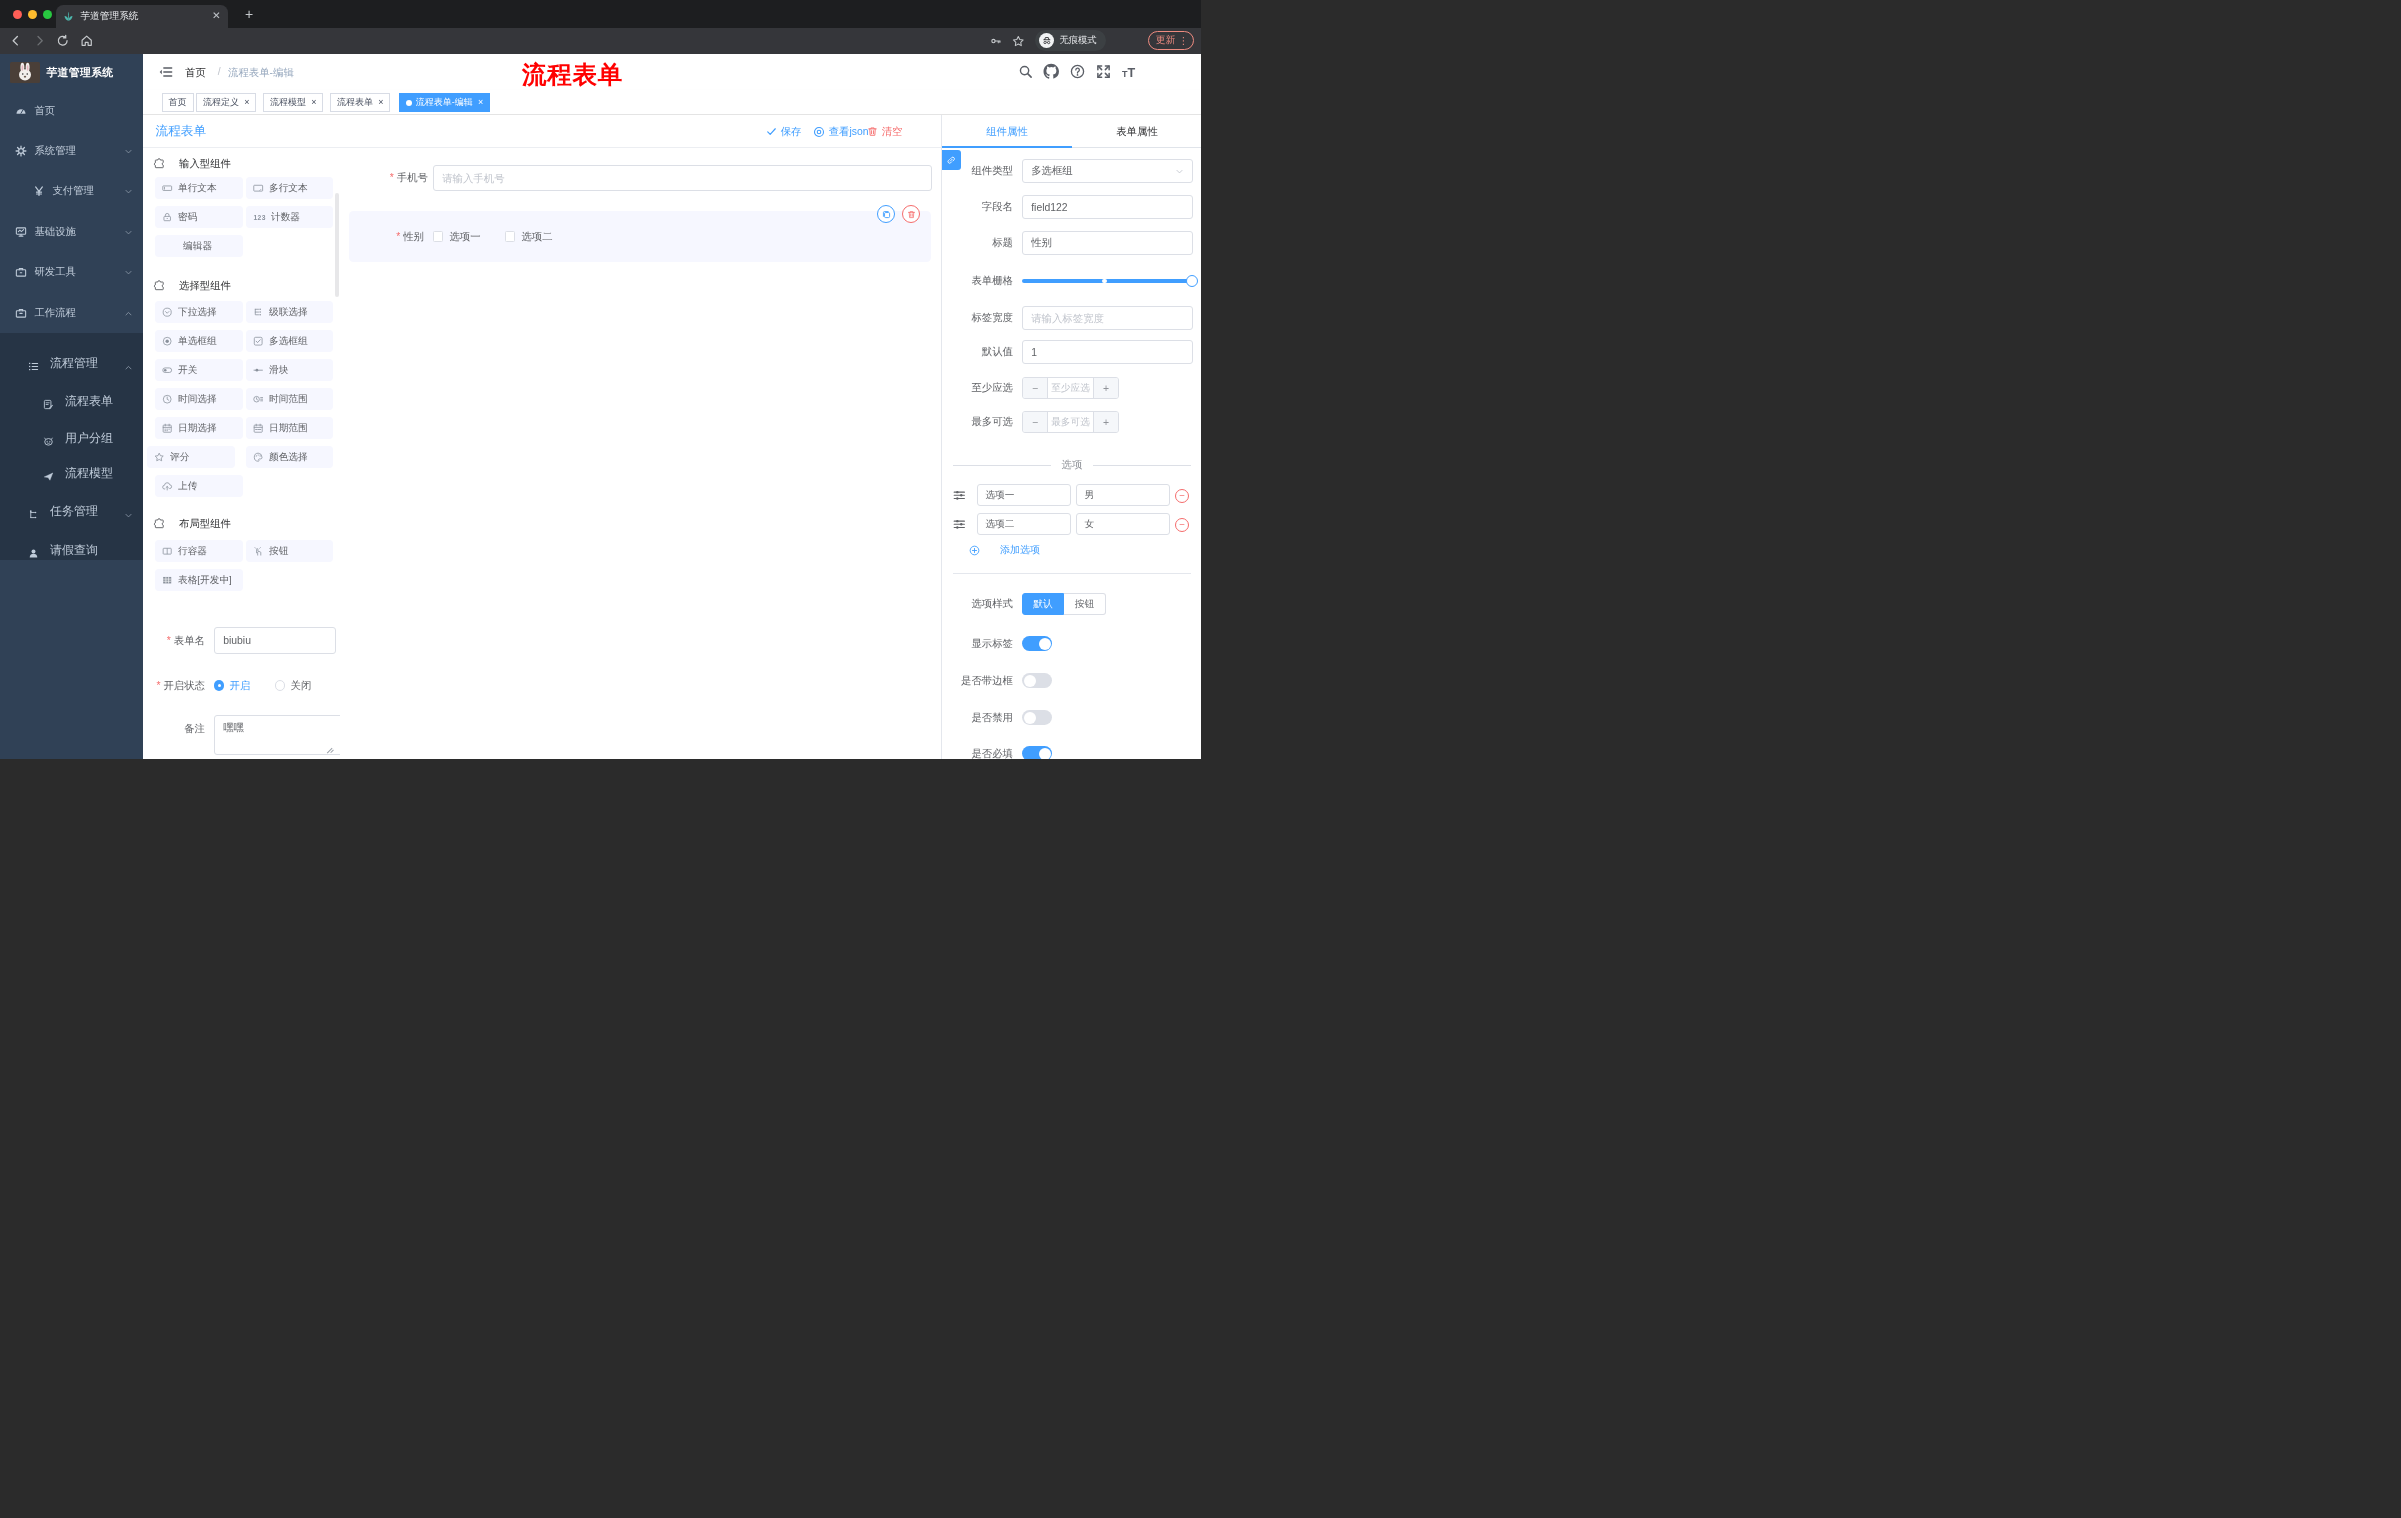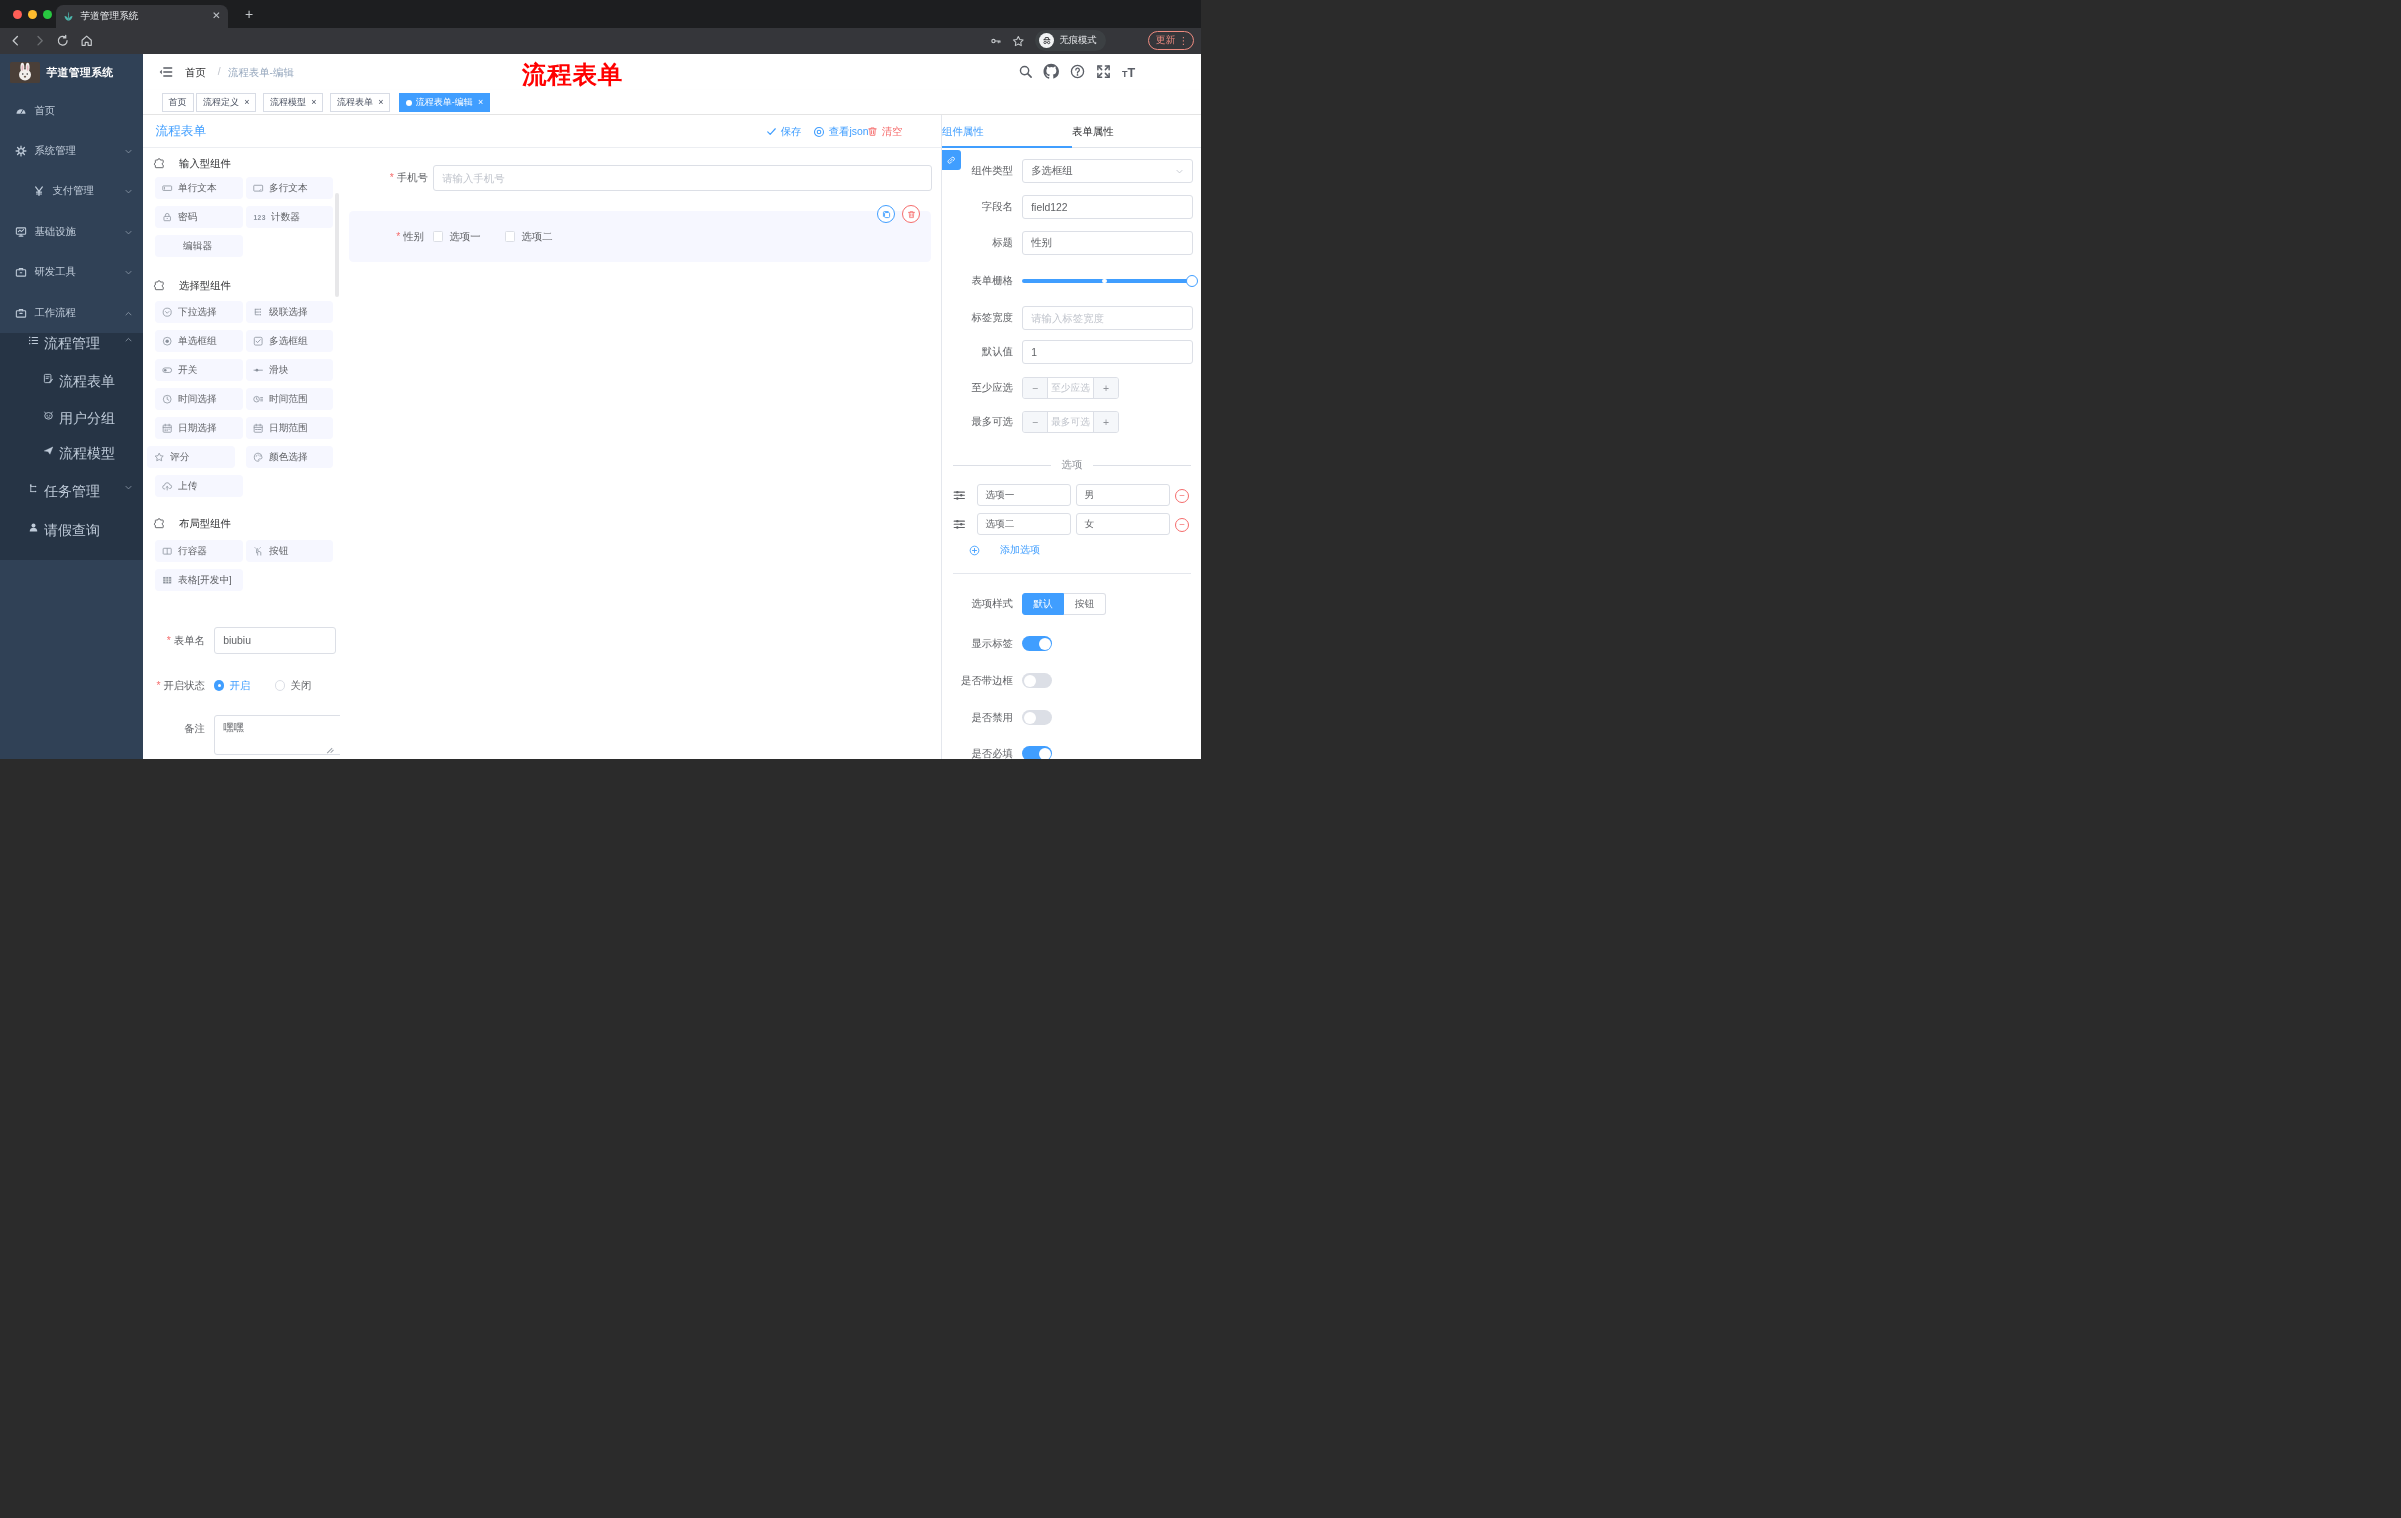--- a/index.html
+++ b/index.html
@@ -28,21 +28,21 @@
   .updpill{position:absolute;left:1148px;top:3px;width:46px;height:19.3px;border:1.1px solid #ee8b80;border-radius:10.4px;
            box-sizing:border-box;display:flex;align-items:center;justify-content:space-between;padding:0 4.5px 0 6.7px;
            color:#ee8b80;font-size:9.7px}
   
   .sidebar{position:absolute;left:0;top:54px;width:143px;height:705px;background:#304156;color:#bfcbd9}
   .logo{position:absolute;left:0;top:0;width:143px;height:37px;display:flex;align-items:center;gap:6px;padding-left:10.4px;box-sizing:border-box}
   .logo .t{color:#fff;font-size:10.8px;font-weight:bold;letter-spacing:0.4px}
   .mi{position:absolute;left:0;width:143px;height:40px;display:flex;align-items:center;gap:7.4px;font-size:10.4px;color:#bfcbd9;box-sizing:border-box;cursor:pointer}
   .mi .chev{position:absolute;right:10.4px;color:#8a97a6}
   .submenu{position:absolute;left:0;top:279px;width:143px;height:227px;background:#263445}
-  .smi{position:absolute;left:0;width:143px;height:37px;display:flex;align-items:flex-start;gap:5px;font-size:14px;color:#bfcbd9;box-sizing:border-box;cursor:pointer}
+  .smi{position:absolute;left:0;width:143px;height:37px;display:flex;align-items:flex-end;gap:11px;font-size:12px;color:#bfcbd9;box-sizing:border-box;cursor:pointer}
   .smi .chev{position:absolute;right:10.4px;color:#8a97a6}
   
   .appheader{position:absolute;left:143px;top:54px;width:1058px;height:36px;background:#fff}
   .crumb{font-size:10.4px;color:#303133}
   .crumbsep{color:#c0c4cc;margin:0 6.7px}
   .crumbcur{color:#97a8be}
   .hic{position:absolute;top:11px;color:#5a5e66}
   .annotation{position:absolute;left:461px;top:58px;width:223px;text-align:center;font-size:24.5px;font-weight:bold;color:#ff0000;letter-spacing:0.7px}
   
   .tagbar{position:absolute;left:143px;top:90px;width:1058px;height:25px;background:#fff;border-bottom:0.7px solid #e4e4e4;box-shadow:0 0.7px 2.2px rgba(0,0,0,.08);box-sizing:border-box}
@@ -77,21 +77,21 @@
   .rsz::before,.rsz::after{content:"";position:absolute;background:#9aa0a8;height:0.7px;transform:rotate(-45deg)}
   .rsz::before{width:7.4px;left:0;top:4.5px}.rsz::after{width:3.7px;left:3.7px;top:6px}
   
   .canvas{position:absolute;left:340px;top:148px;width:600px;height:612px;background:#fff}
   .selbox{position:absolute;left:9px;top:63px;width:582px;height:51px;background:#f6f7ff;border-radius:4.5px}
   .cb{width:10.4px;height:10.4px;border:0.7px solid #dcdfe6;border-radius:1.5px;background:#fff;box-sizing:border-box;flex:none}
   .acirc{position:absolute;width:18px;height:18px;border-radius:50%;background:#fff;display:flex;align-items:center;justify-content:center;box-sizing:border-box;cursor:pointer}
   
   .panel{position:absolute;left:941px;top:115px;width:260px;height:644px;background:#fff;border-left:0.7px solid #e4e7ed;box-sizing:border-box}
   .ptabs{position:absolute;left:0;top:0;width:260px;height:33px;border-bottom:0.7px solid #e0e4ea;box-sizing:border-box}
-  .ptab{position:absolute;top:0;width:130px;height:33px;line-height:33px;text-align:left;font-size:10.4px;color:#303133;cursor:pointer}
+  .ptab{position:absolute;top:0;width:130px;height:33px;line-height:33px;text-align:center;font-size:10.4px;color:#303133;cursor:pointer}
   .ptab.on{color:#409eff}
   .punderline{position:absolute;left:0;top:30.5px;width:130px;height:2.2px;background:#409eff}
   .linktab{position:absolute;left:0;top:35px;width:19.3px;height:20px;background:#409eff;border-radius:0 3px 3px 0;
            display:flex;align-items:center;justify-content:center;color:#fff;cursor:pointer}
   .prow{position:absolute;left:0;width:260px}
   .plab{position:absolute;left:0;width:71px;text-align:right;font-size:10.4px;color:#606266}
   .pctl{position:absolute;left:80px;width:171px;box-sizing:border-box}
   .pselect{height:24px;border:0.7px solid #dcdfe6;border-radius:3px;display:flex;align-items:center;padding:0 8.2px;font-size:10.4px;color:#606266;cursor:pointer;justify-content:space-between}
   .pinput{height:24px;border:0.7px solid #dcdfe6;border-radius:3px;padding:0 8.2px;font-size:10.4px;color:#606266;width:171px;box-sizing:border-box;font-family:inherit;outline:none;background:#fff}
   .pinput::placeholder{color:#c0c4cc}

